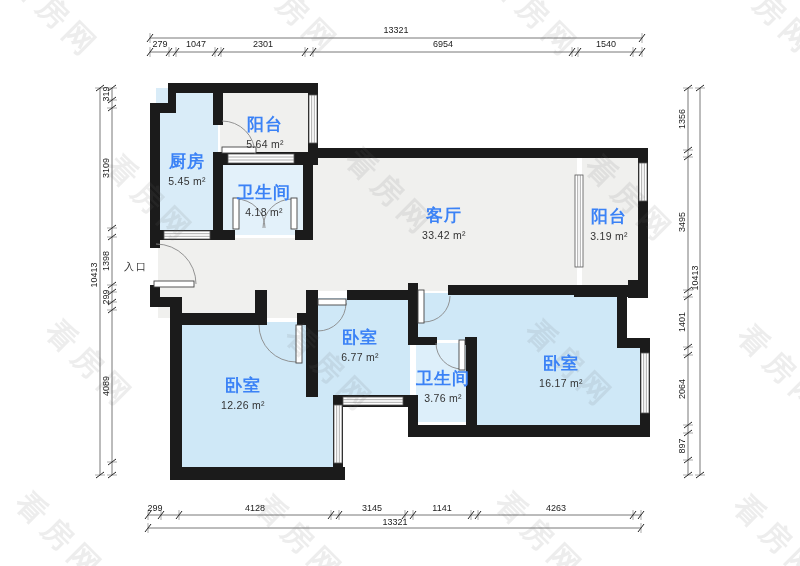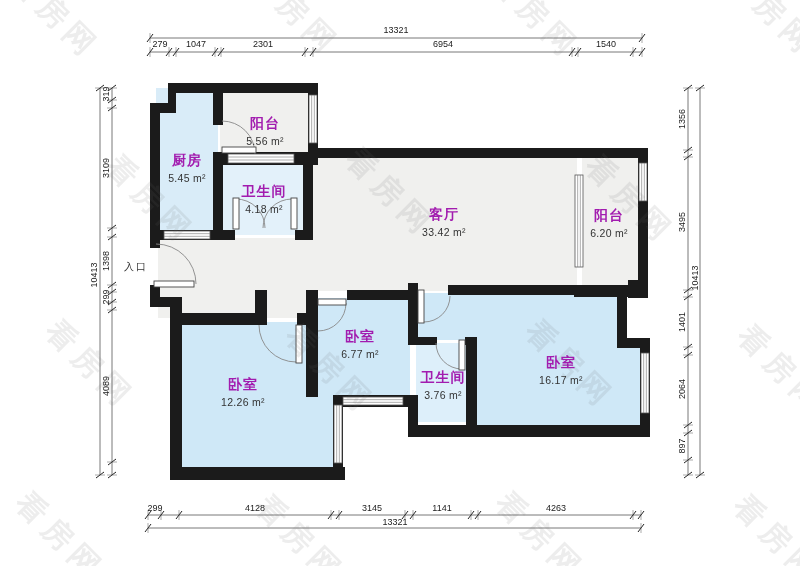--- a/index.html
+++ b/index.html
@@ -3,21 +3,21 @@
 <meta charset="utf-8">
 <style>
   html,body{margin:0;padding:0;background:#fff;}
   .canvas{position:relative;width:800px;height:566px;background:#fff;overflow:hidden;
           font-family:"Liberation Sans","DejaVu Sans",sans-serif;}
   svg{position:absolute;left:0;top:0;}
   .wm{position:absolute;transform:translate(-50%,-50%) rotate(45deg);
       font-size:30px;font-weight:700;letter-spacing:7px;color:rgba(110,110,110,0.12);
       white-space:nowrap;pointer-events:none;z-index:3;}
   .room-label{position:absolute;transform:translate(-50%,-50%);text-align:center;z-index:4;white-space:nowrap;}
-  .rname{font-size:14px;font-weight:600;color:#a21caf;letter-spacing:1px;}
+  .rname{font-size:17px;font-weight:600;color:#3b82f6;letter-spacing:1px;}
   .rarea{font-size:10.5px;color:#333;margin-top:2px;letter-spacing:.3px;}
   .dim{position:absolute;transform:translate(-50%,-50%);font-size:9px;color:#222;z-index:4;white-space:nowrap;}
   .dim.rot{transform:translate(-50%,-50%) rotate(-90deg);}
   .entry{position:absolute;transform:translate(-50%,-50%);font-size:10px;color:#333;
          letter-spacing:2px;z-index:4;white-space:nowrap;}
 </style>
 </head>
 <body>
 
 <div class="canvas">
@@ -250,33 +250,33 @@
         <line x1="695" y1="475" x2="705" y2="475" stroke="#555555" stroke-width="0.5"></line>
       </g>
     </svg>
 
   <div class="room-label" style="left:187px;top:168px">
     <div class="rname">厨房</div>
     <div class="rarea">5.45 m²</div>
   </div>
   <div class="room-label" style="left:265px;top:131px">
     <div class="rname">阳台</div>
-    <div class="rarea">5.56 m²</div>
+    <div class="rarea">5.64 m²</div>
   </div>
   <div class="room-label" style="left:264px;top:199px">
     <div class="rname">卫生间</div>
     <div class="rarea">4.18 m²</div>
   </div>
   <div class="room-label" style="left:444px;top:222px">
     <div class="rname">客厅</div>
     <div class="rarea">33.42 m²</div>
   </div>
   <div class="room-label" style="left:609px;top:223px">
     <div class="rname">阳台</div>
-    <div class="rarea">6.20 m²</div>
+    <div class="rarea">3.19 m²</div>
   </div>
   <div class="room-label" style="left:243px;top:392px">
     <div class="rname">卧室</div>
     <div class="rarea">12.26 m²</div>
   </div>
   <div class="room-label" style="left:360px;top:344px">
     <div class="rname">卧室</div>
     <div class="rarea">6.77 m²</div>
   </div>
   <div class="room-label" style="left:443px;top:385px">

